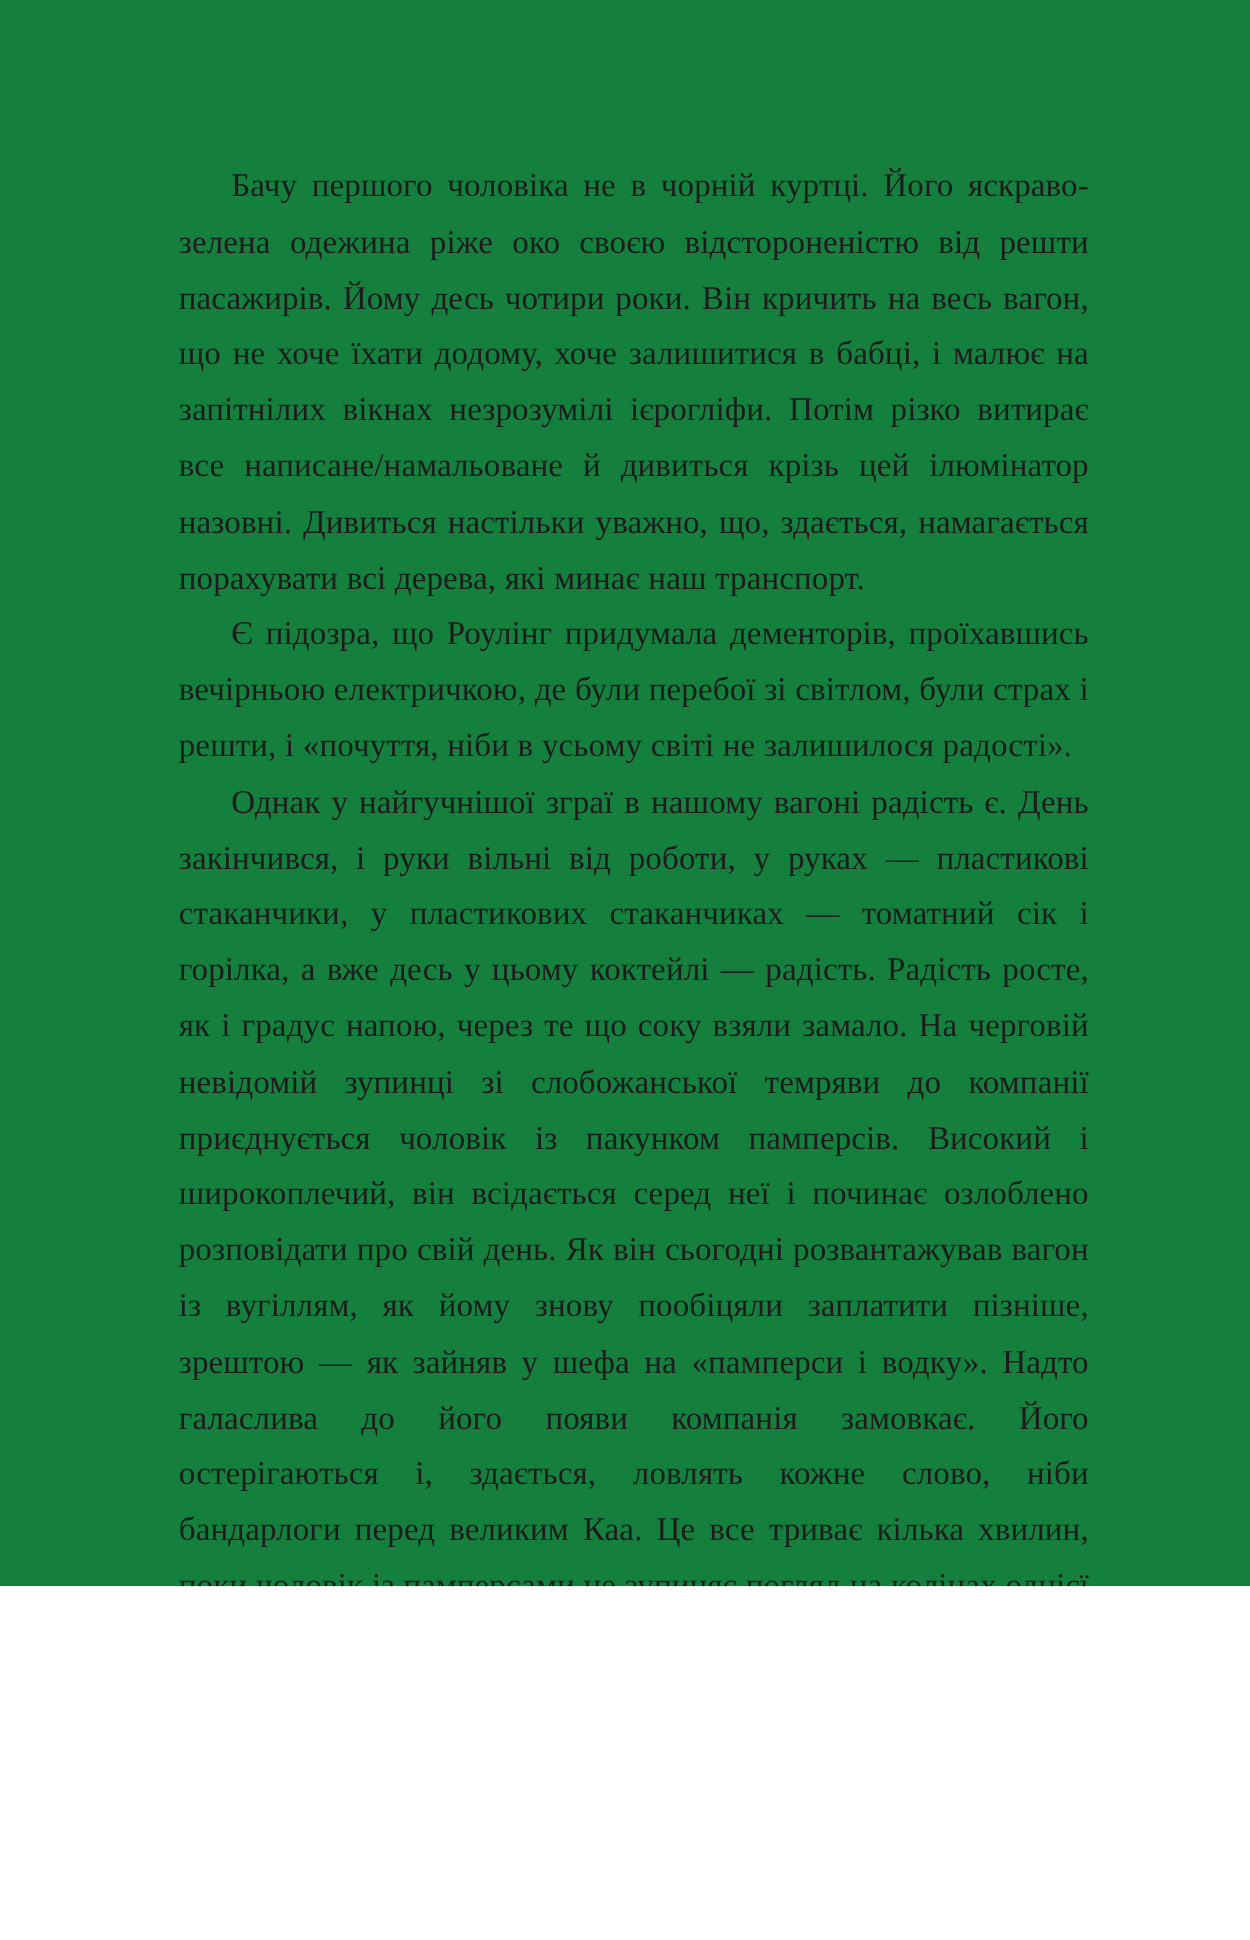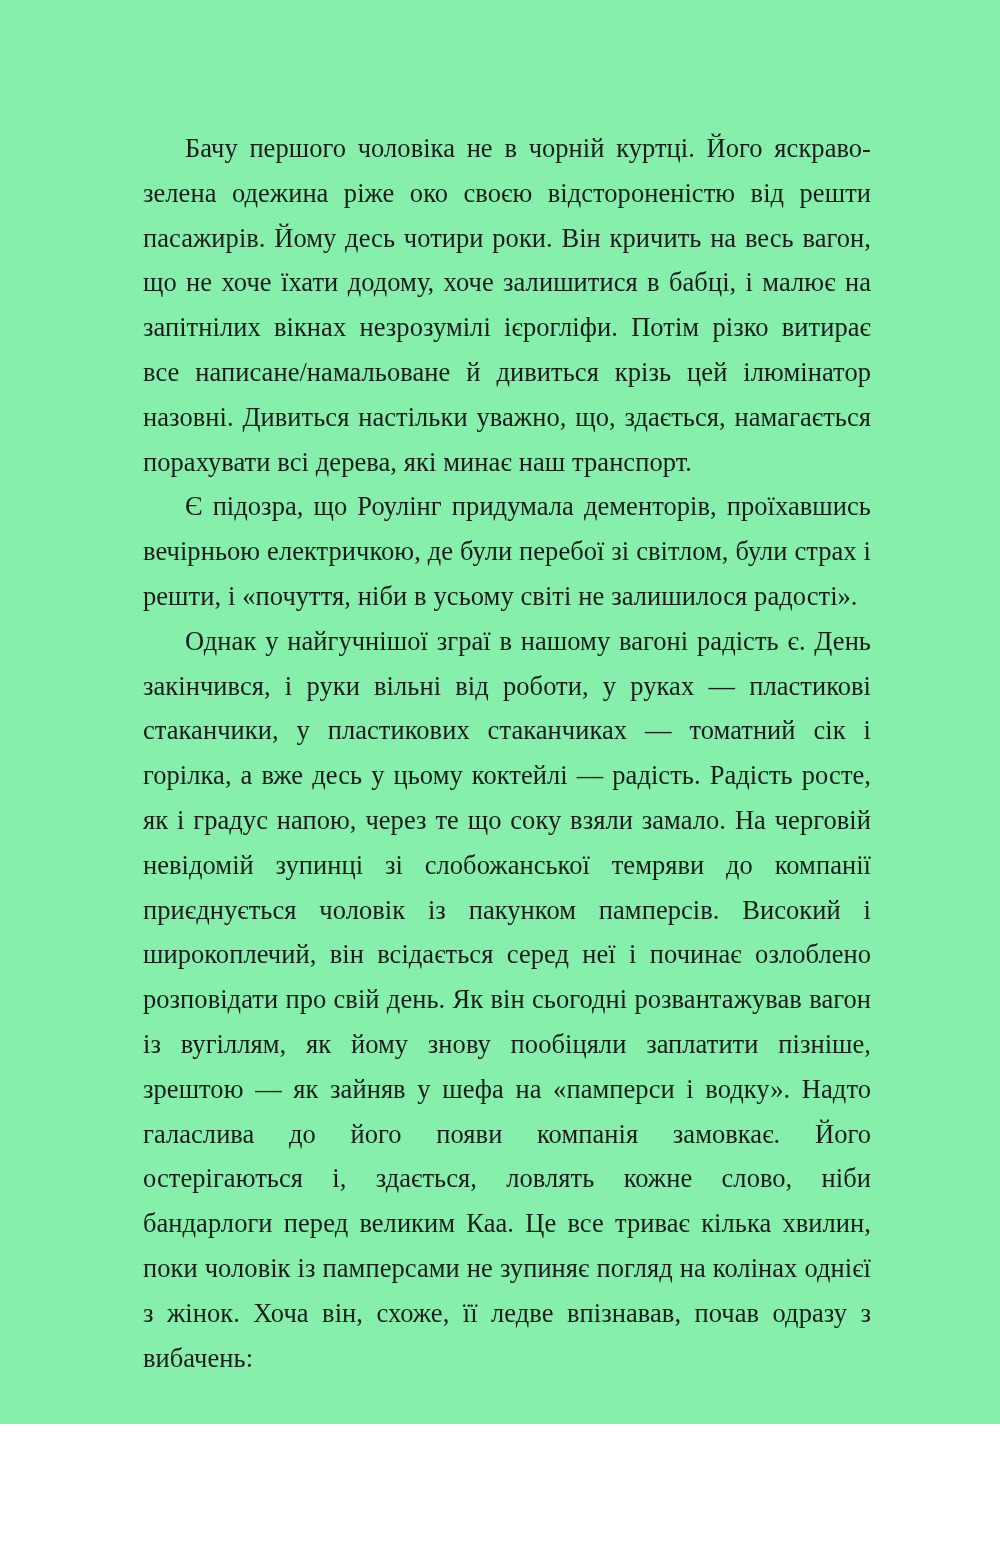--- a/index.html
+++ b/index.html
@@ -9,22 +9,22 @@
   }
 
   body {
     font-family: "Liberation Serif", "DejaVu Serif", serif;
     color: #1a1a1a;
   }
 
   .page {
     position: relative;
     width: 1000px;
-    height: 1424px;
-    background: #86efac;
+    height: 1269px;
+    background: #15803d;
     overflow: hidden;
     box-sizing: border-box;
   }
 
   
   .text-block {
     position: absolute;
     left: 143px;
     top: 126px;
     width: 728px;

